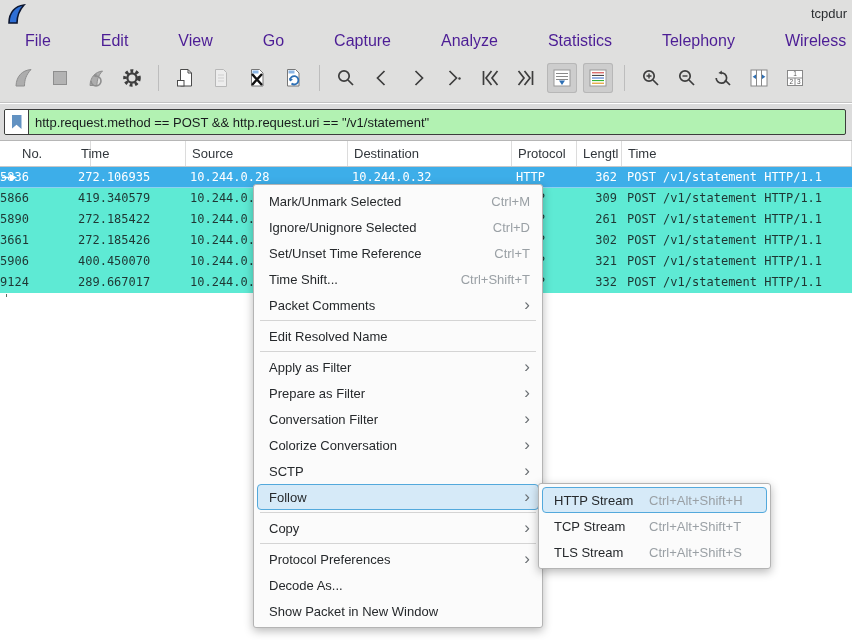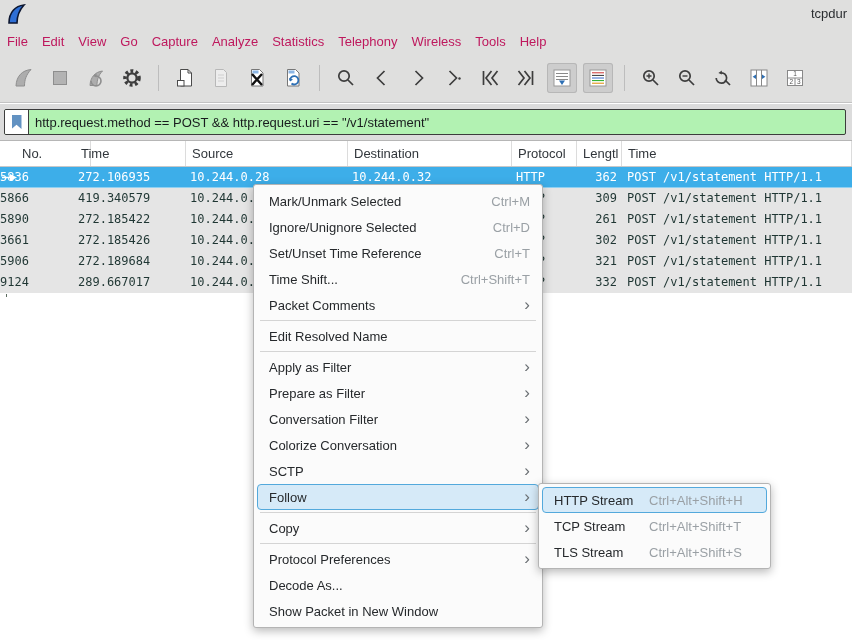--- a/index.html
+++ b/index.html
@@ -7,21 +7,21 @@
        font-family:"Liberation Sans",sans-serif;-webkit-font-smoothing:antialiased;}
 
   
   .titlebar{position:absolute;top:0;left:0;right:0;height:28px;background:#dfdfde;}
   .win-icon{position:absolute;left:5px;top:3px;width:22px;height:22px;}
   .win-title{position:absolute;left:811px;top:6px;font-size:13px;color:#2b2e31;white-space:nowrap;}
 
   
   .menubar{position:absolute;top:28px;left:0;right:0;height:26px;background:#dfdfde;
            display:flex;align-items:center;}
-  .menu-item{font-size:13px;color:#be185d;padding:3px 7px;}
+  .menu-item{font-size:16px;color:#4c1d95;padding:3px 25px;}
 
   
   .toolbar{position:absolute;top:54px;left:0;right:0;height:49px;background:#dfdfde;
            border-bottom:1px solid #c3c3c3;display:flex;align-items:center;padding-left:6px;box-sizing:border-box;}
   .tbtn{width:30px;height:30px;margin:0 3px;display:flex;align-items:center;justify-content:center;border-radius:3px;flex:0 0 auto;}
   .tbtn.pressed{background:#cdcdcd;box-shadow:inset 0 0 0 1px #b7b7b7;}
   .tsep{width:1px;height:26px;background:#bdbdbd;margin:0 8px;flex:0 0 auto;}
 
   
   .filterbar{position:absolute;top:104px;left:0;right:0;height:36px;background:#dcdcdc;}
@@ -36,21 +36,21 @@
   
   .pheader{position:absolute;top:140px;left:0;right:0;height:27px;background:#ffffff;
            border-top:1px solid #b6b6b6;border-bottom:1px solid #c8c8c8;font-size:13px;color:#31363b;box-sizing:border-box;}
   .pheader .hcell{position:absolute;top:0;height:100%;display:flex;align-items:center;
                   padding-left:6px;border-right:1px solid #dcdcdc;box-sizing:border-box;overflow:hidden;white-space:nowrap;}
   .h-no{left:16px;width:75px;}.h-time{left:75px;width:111px;}.h-src{left:186px;width:162px;}
   .h-dst{left:348px;width:164px;}.h-proto{left:512px;width:65px;}.h-len{left:577px;width:45px;}
   .h-info{left:622px;width:230px;border-right:none;}
 
   .prows{position:absolute;top:167px;left:0;right:0;height:126px;}
-  .prow{position:relative;height:21px;background:#e5e5e5;color:#1f3633;
+  .prow{position:relative;height:21px;background:#5eead4;color:#1f3633;
         font-family:"DejaVu Sans Mono","Liberation Mono",monospace;font-size:12px;line-height:21px;white-space:nowrap;}
   .prow.selected{background:#3daee9;color:#ffffff;box-shadow:inset 0 -1px 0 #8fd0f2;}
   .pc{position:absolute;top:0;height:100%;overflow:hidden;}
   .c-no{left:0;width:70px;text-align:left;}
   .c-time{left:78px;width:108px;}
   .c-src{left:190px;width:158px;}
   .c-dst{left:352px;width:160px;}
   .c-proto{left:516px;width:61px;}
   .c-len{left:577px;width:40px;text-align:right;}
   .c-info{left:627px;width:225px;}
@@ -304,21 +304,21 @@
     <span class="pc c-time">272.185426</span>
     <span class="pc c-src">10.244.0.28</span>
     <span class="pc c-dst">10.244.0.32</span>
     <span class="pc c-proto">HTTP</span>
     <span class="pc c-len">302</span>
     <span class="pc c-info">POST /v1/statement HTTP/1.1</span>
   </div>
     <div class="prow">
 
     <span class="pc c-no">5906</span>
-    <span class="pc c-time">272.189684</span>
+    <span class="pc c-time">400.450070</span>
     <span class="pc c-src">10.244.0.28</span>
     <span class="pc c-dst">10.244.0.32</span>
     <span class="pc c-proto">HTTP</span>
     <span class="pc c-len">321</span>
     <span class="pc c-info">POST /v1/statement HTTP/1.1</span>
   </div>
     <div class="prow">
 
     <span class="pc c-no">9124</span>
     <span class="pc c-time">289.667017</span>

